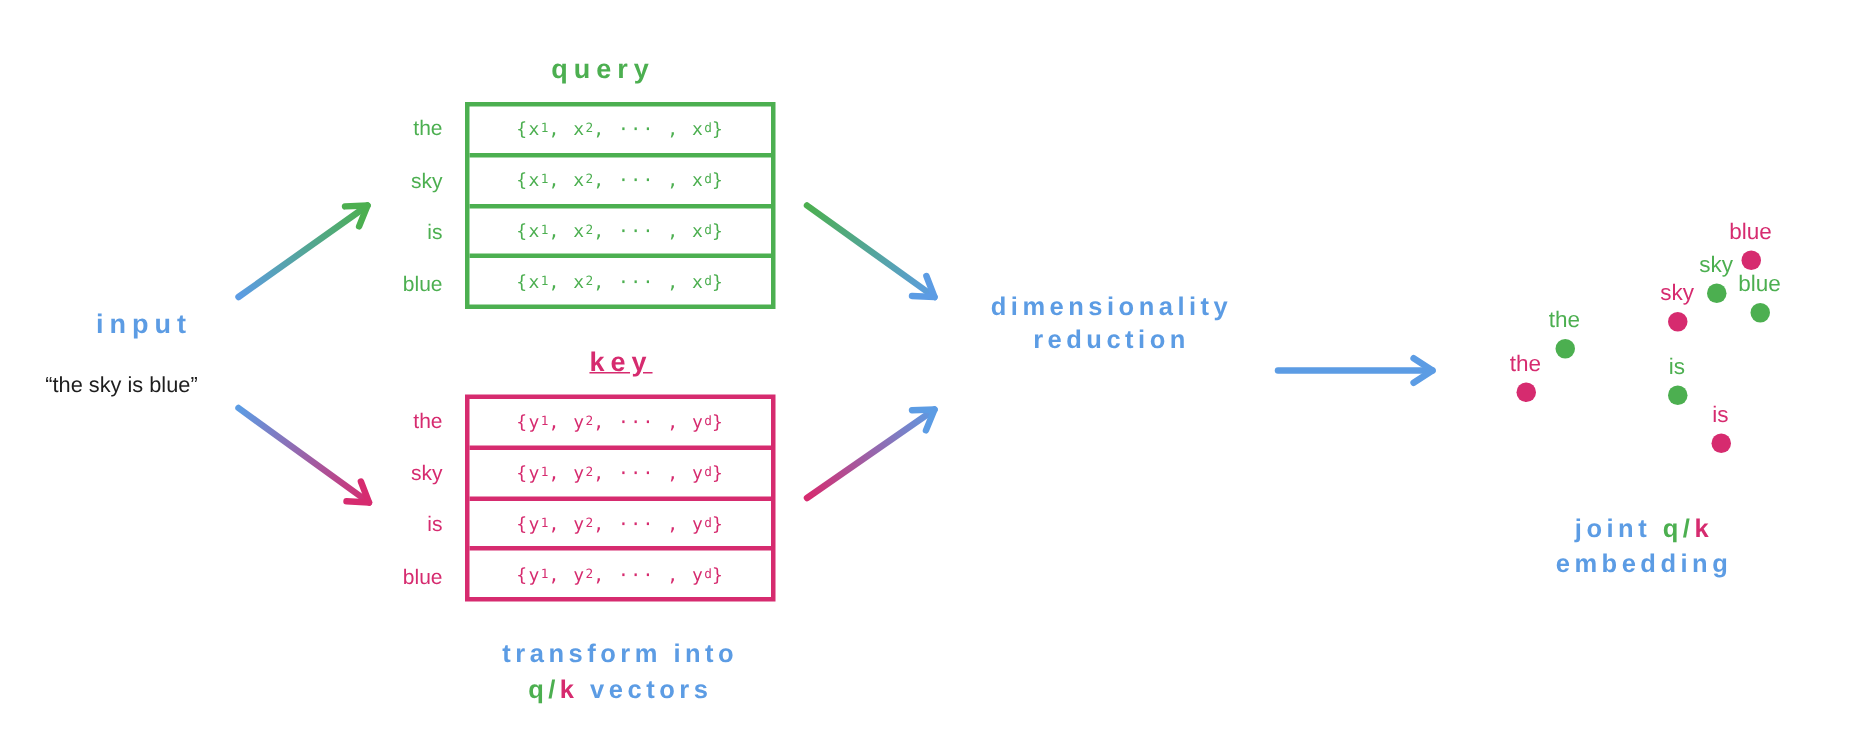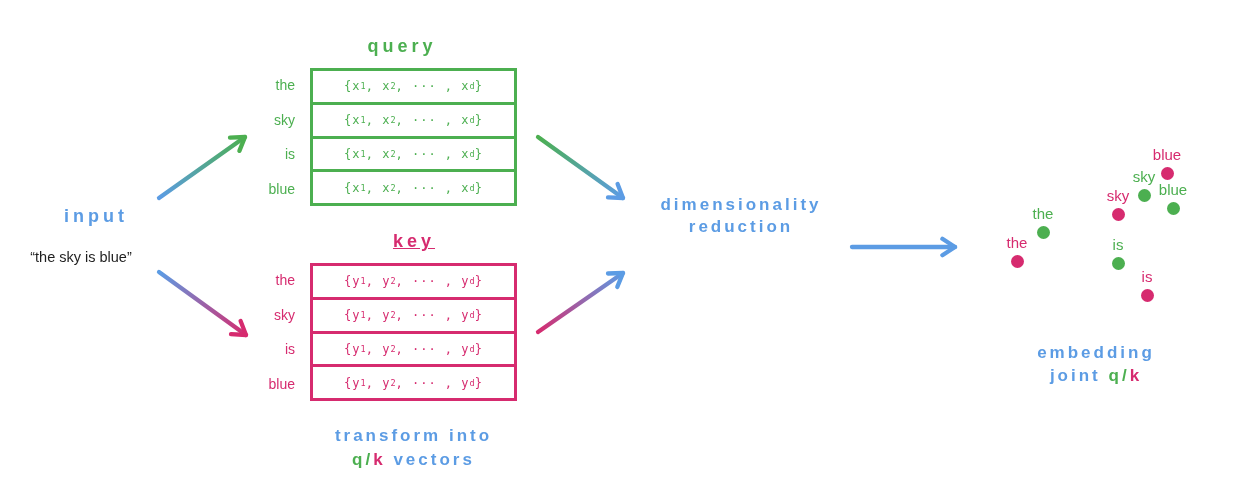--- a/index.html
+++ b/index.html
@@ -160,17 +160,17 @@
       <div class="dot green" style="left: 1036.5px; top: 225.5px;"></div>
       <div class="dot-label pink" style="left: 977px; top: 235px;">the</div>
       <div class="dot pink" style="left: 1010.5px; top: 254.5px;"></div>
       <div class="dot-label green" style="left: 1078px; top: 237px;">is</div>
       <div class="dot green" style="left: 1111.5px; top: 256.5px;"></div>
       <div class="dot-label pink" style="left: 1107px; top: 269px;">is</div>
       <div class="dot pink" style="left: 1140.5px; top: 288.5px;"></div>
     </div>
 
   <div class="title small-ls" style="left:986px;top:341px;width:220px;line-height:23px;">
+    <div><span>joint </span><span class="c-green">q</span><span class="c-green">/</span><span class="c-pink">k</span></div>
     <div>embedding</div>
-    <div><span>joint </span><span class="c-green">q</span><span class="c-green">/</span><span class="c-pink">k</span></div>
   </div>
 
 </div>
 
 </body></html>

